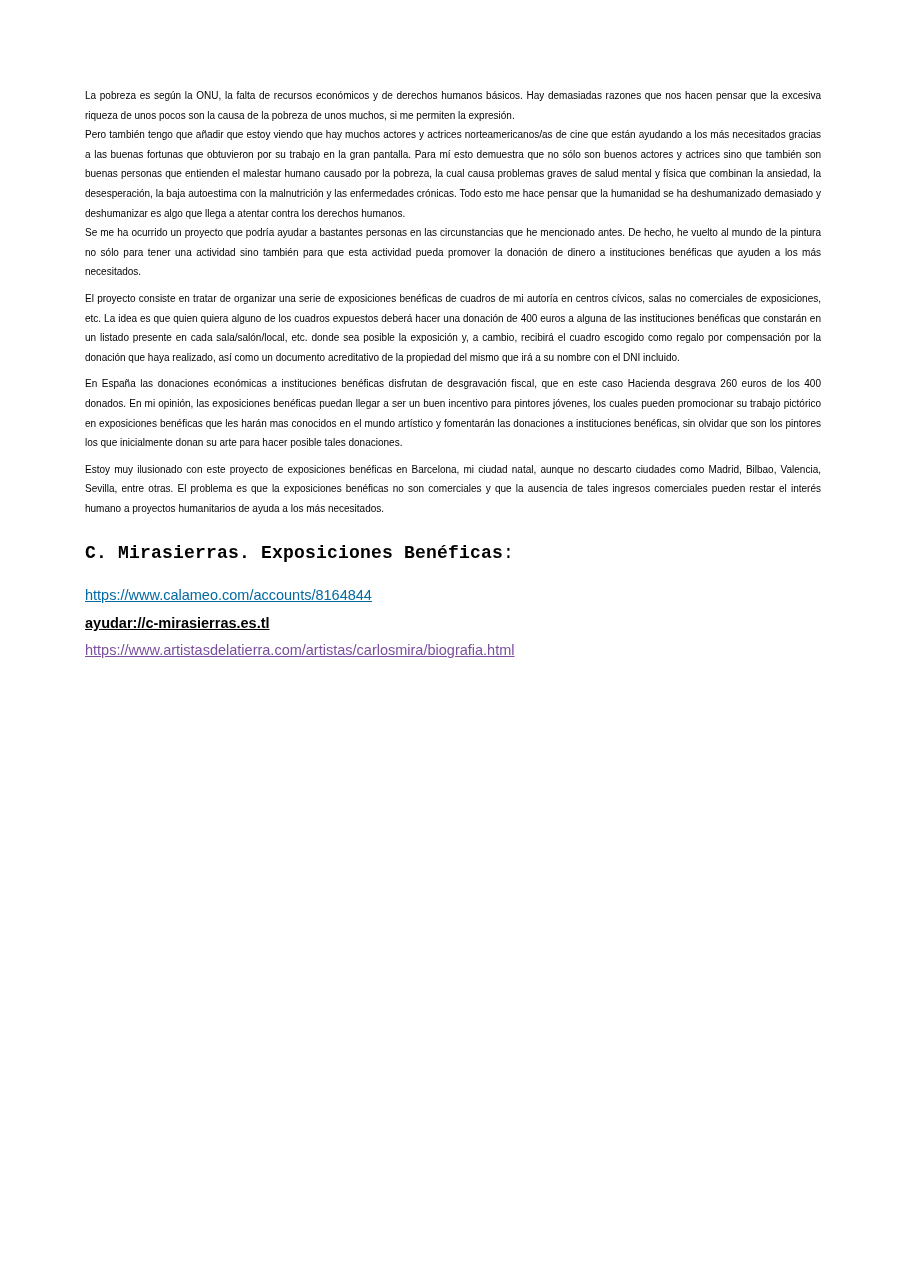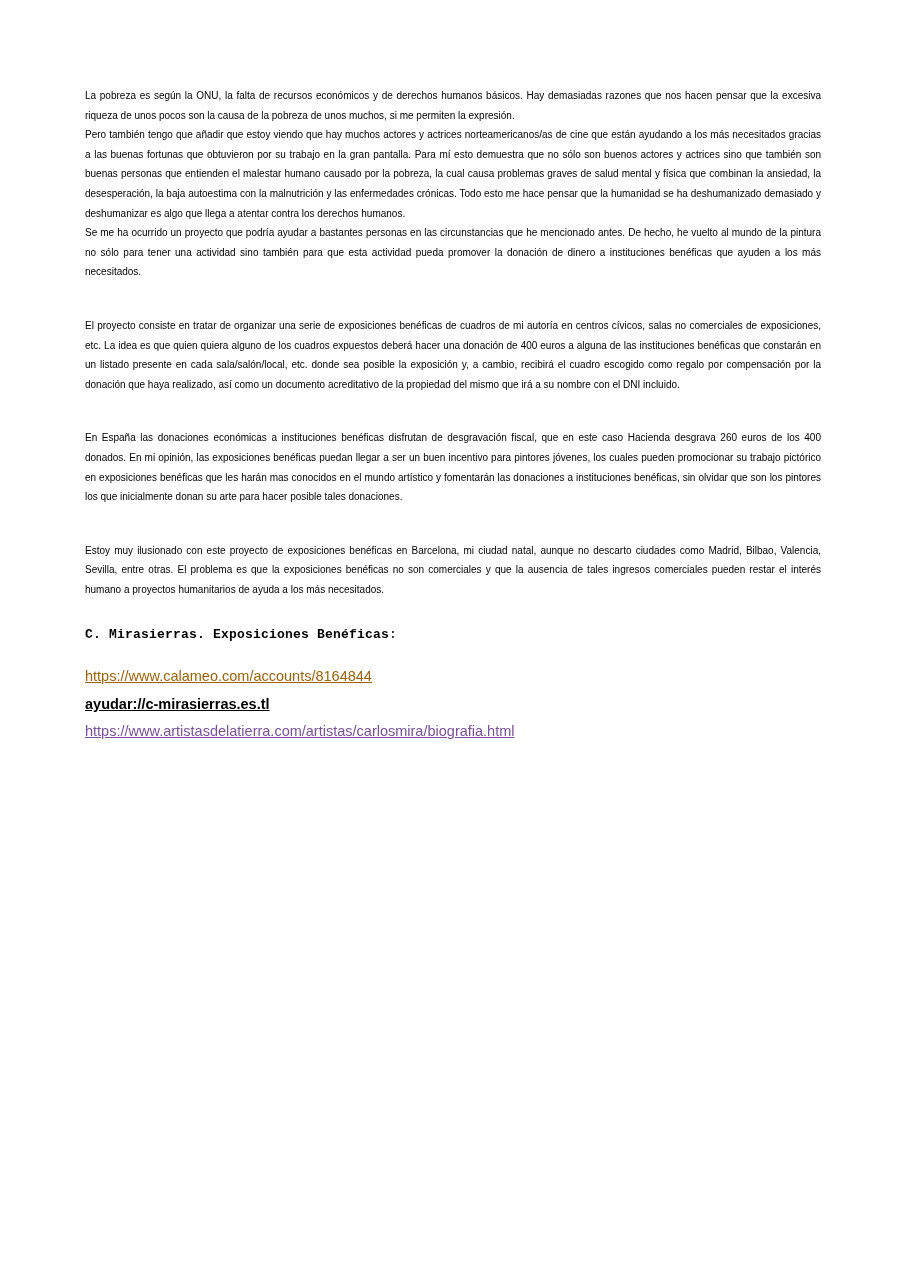--- a/index.html
+++ b/index.html
@@ -37,31 +37,31 @@
     -webkit-hyphens: none;
   }
 
   
   .para.tight {
     margin-top: 0;
   }
 
   
   .para.gap {
-    margin-top: 34px;
+    margin-top: 7px;
   }
 
   
   .para:last-line {
     text-align: left;
   }
 
   .signature {
     font-family: "Liberation Mono", "DejaVu Sans Mono", monospace;
-    font-size: 13px;
+    font-size: 18px;
     line-height: 19.6px;
     color: #000000;
     margin-top: 26px;
     letter-spacing: 0.2px;
     white-space: nowrap;
   }
   .signature .sig-name {
     font-weight: bold;
   }
   .signature .sig-colon {
@@ -83,21 +83,21 @@
     margin-bottom: 16px;
   }
 
   a.doc-link {
     text-decoration: underline;
     text-underline-offset: 1px;
     cursor: pointer;
   }
 
   a.link-plain {
-    color: #a16207;
+    color: #0369a1;
     font-weight: normal;
     text-align: right;
   }
 
   a.link-bold {
     color: #000000;
     font-weight: bold;
   }
 
   a.link-visited {

